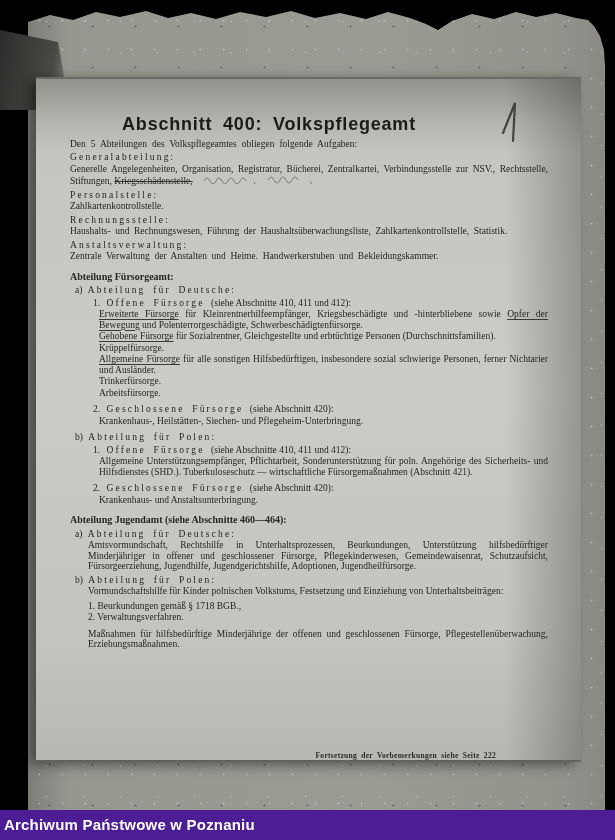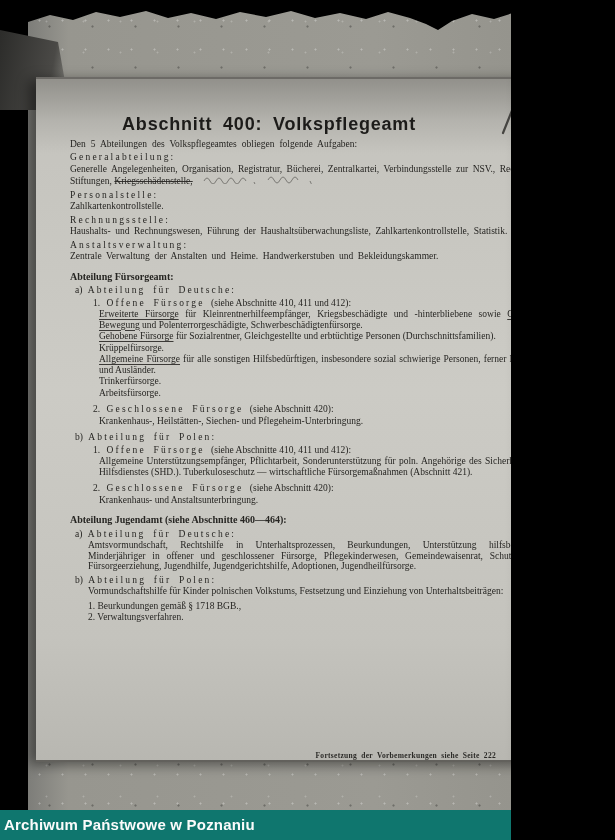--- a/index.html
+++ b/index.html
@@ -1,16 +1,16 @@
 <!DOCTYPE html>
 <html><head>
 <meta charset="utf-8">
 <style>
   html,body{margin:0;padding:0;background:#000;}
-  .stage{position:relative;width:511px;height:840px;background:#000;overflow:hidden;
+  .stage{position:relative;width:615px;height:840px;background:#000;overflow:hidden;
          font-family:"Liberation Serif",serif;}
   
   .board{position:absolute;left:28px;top:6px;width:577px;height:804px;
     background:
       radial-gradient(circle, rgba(255,255,255,.30) 0 .7px, transparent 1.4px),
       radial-gradient(circle, rgba(255,255,255,.22) 0 .6px, transparent 1.3px),
       radial-gradient(circle, rgba(0,0,0,.28) 0 .7px, transparent 1.5px),
       linear-gradient(90deg,#7d7d79,#97968f 7%,#9b9a93 60%,#93928b 92%,#8a8983);
     background-size:23px 29px,37px 31px,43px 41px,100% 100%;
     clip-path:polygon(0 16px,22px 9px,45px 14px,68px 6px,92px 11px,118px 5px,140px 12px,
@@ -51,21 +51,21 @@
   .gap{margin-top:6px;}
   .hand-u{text-decoration:underline;text-decoration-thickness:1px;text-underline-offset:1.5px;
     text-decoration-color:rgba(35,33,30,.85);}
   .struck{text-decoration:line-through;text-decoration-thickness:1px;
     text-decoration-color:rgba(40,38,35,.9);}
   .squiggle{vertical-align:baseline;margin-left:7px;opacity:.75;}
   .footer-note{position:absolute;right:85px;top:631px;font-weight:bold;font-size:7.5px;
     letter-spacing:.3px;word-spacing:2px;color:#2b2a27;margin-top:41px;}
   .hand-one{position:absolute;left:460px;top:20px;opacity:.85;}
   
-  .archive-bar{position:absolute;left:0;bottom:0;width:615px;height:30px;background:#0f766e;}
+  .archive-bar{position:absolute;left:0;bottom:0;width:615px;height:30px;background:#4c1d95;}
   .archive-bar span{position:absolute;left:4px;top:0;line-height:30px;
     font-family:"Liberation Sans",sans-serif;font-weight:bold;font-size:15px;
     letter-spacing:.2px;color:#fbfbfb;}
 </style>
 </head>
 <body>
 
 <div class="stage">
   <div class="board"></div>
   <div class="corner-flap"></div>
@@ -160,20 +160,21 @@
       </p>
       <p class="jug-body">Amtsvormundschaft, Rechtshilfe in Unterhaltsprozessen, Beurkundungen, Unterstützung hilfsbedürftiger Minderjähriger in offener und geschlossener Fürsorge, Pflegekinderwesen, Gemeindewaisenrat, Schutzaufsicht, Fürsorgeerziehung, Jugendhilfe, Jugendgerichtshilfe, Adoptionen, Jugendheilfürsorge.</p>
 
       <p class="ab-row">
         <span>b)</span>
         <span class="sperr">Abteilung für Polen:</span>
       </p>
       <p class="jug-body">Vormundschaftshilfe für Kinder polnischen Volkstums, Festsetzung und Einziehung von Unterhaltsbeiträgen:</p>
       <p class="jug-num">1. Beurkundungen gemäß § 1718 BGB.,</p>
       <p class="jug-num" style="margin-top:1px">2. Verwaltungsverfahren.</p>
+      <p class="jug-body gap">Maßnahmen für hilfsbedürftige Minderjährige der offenen und geschlossenen Fürsorge, Pflegestellenüberwachung, Erziehungsmaßnahmen.</p>
 
     </div>
 
     <div class="footer-note">Fortsetzung der Vorbemerkungen siehe Seite 222</div>
   </div>
 
   <div class="archive-bar">
     <span>Archiwum Państwowe w Poznaniu</span>
   </div>
 </div>

